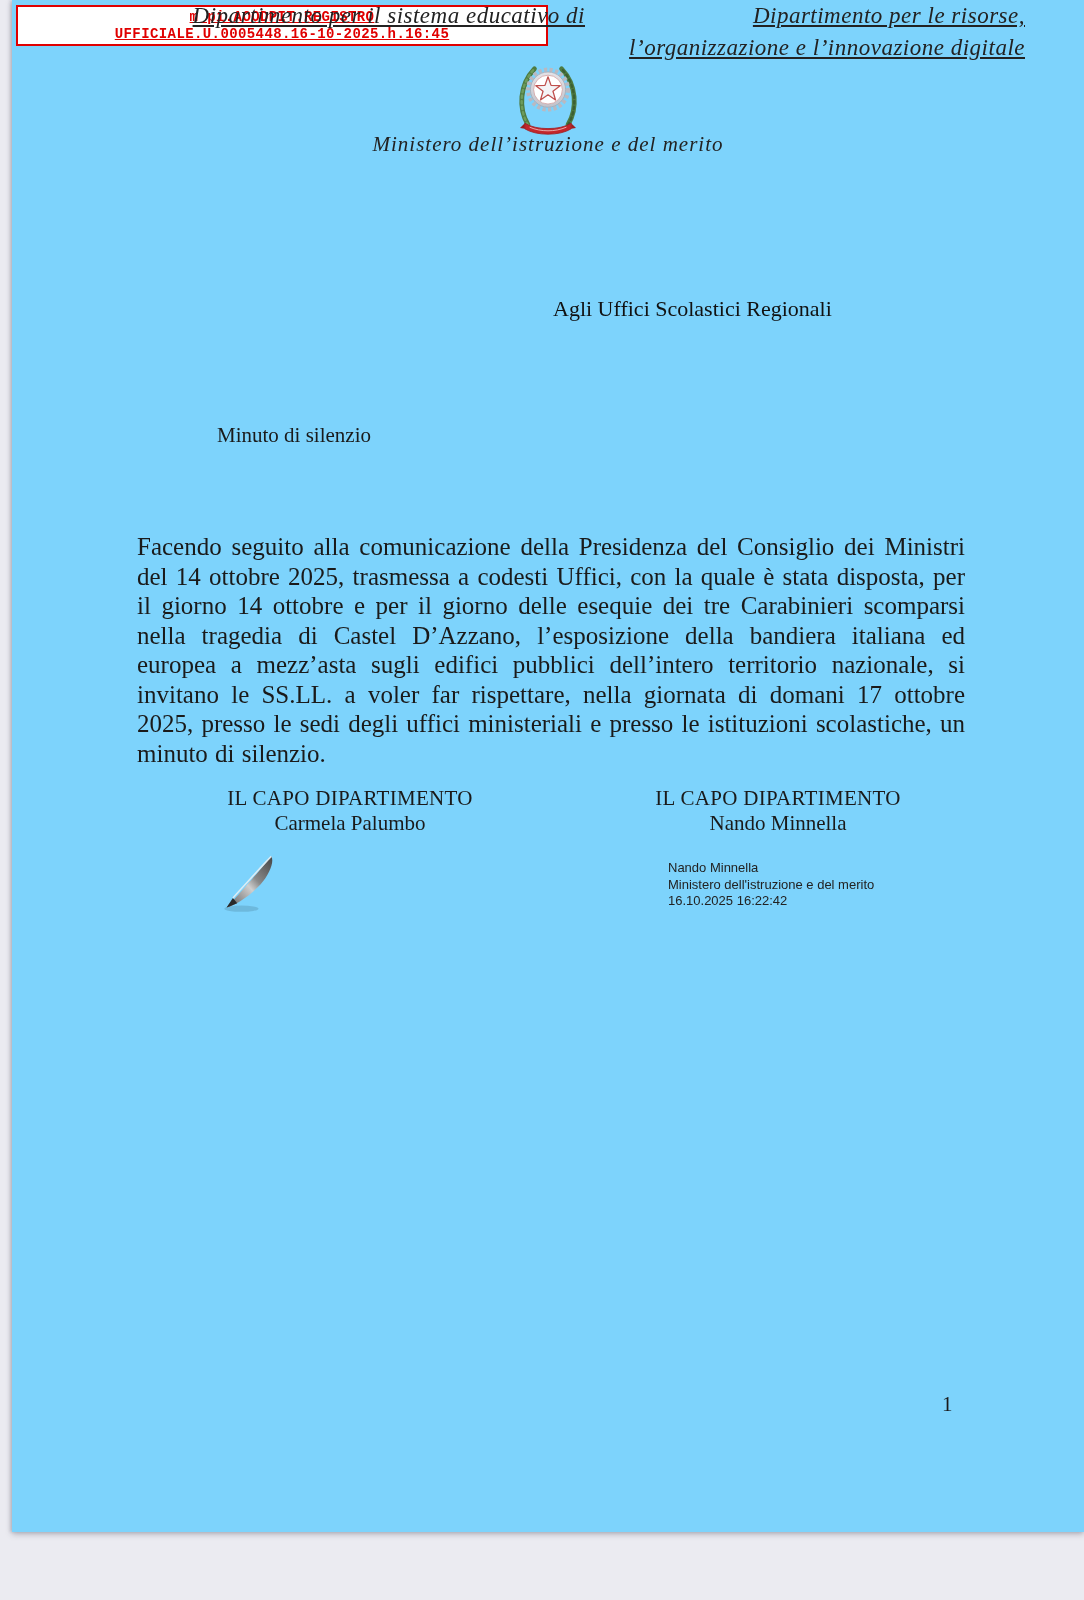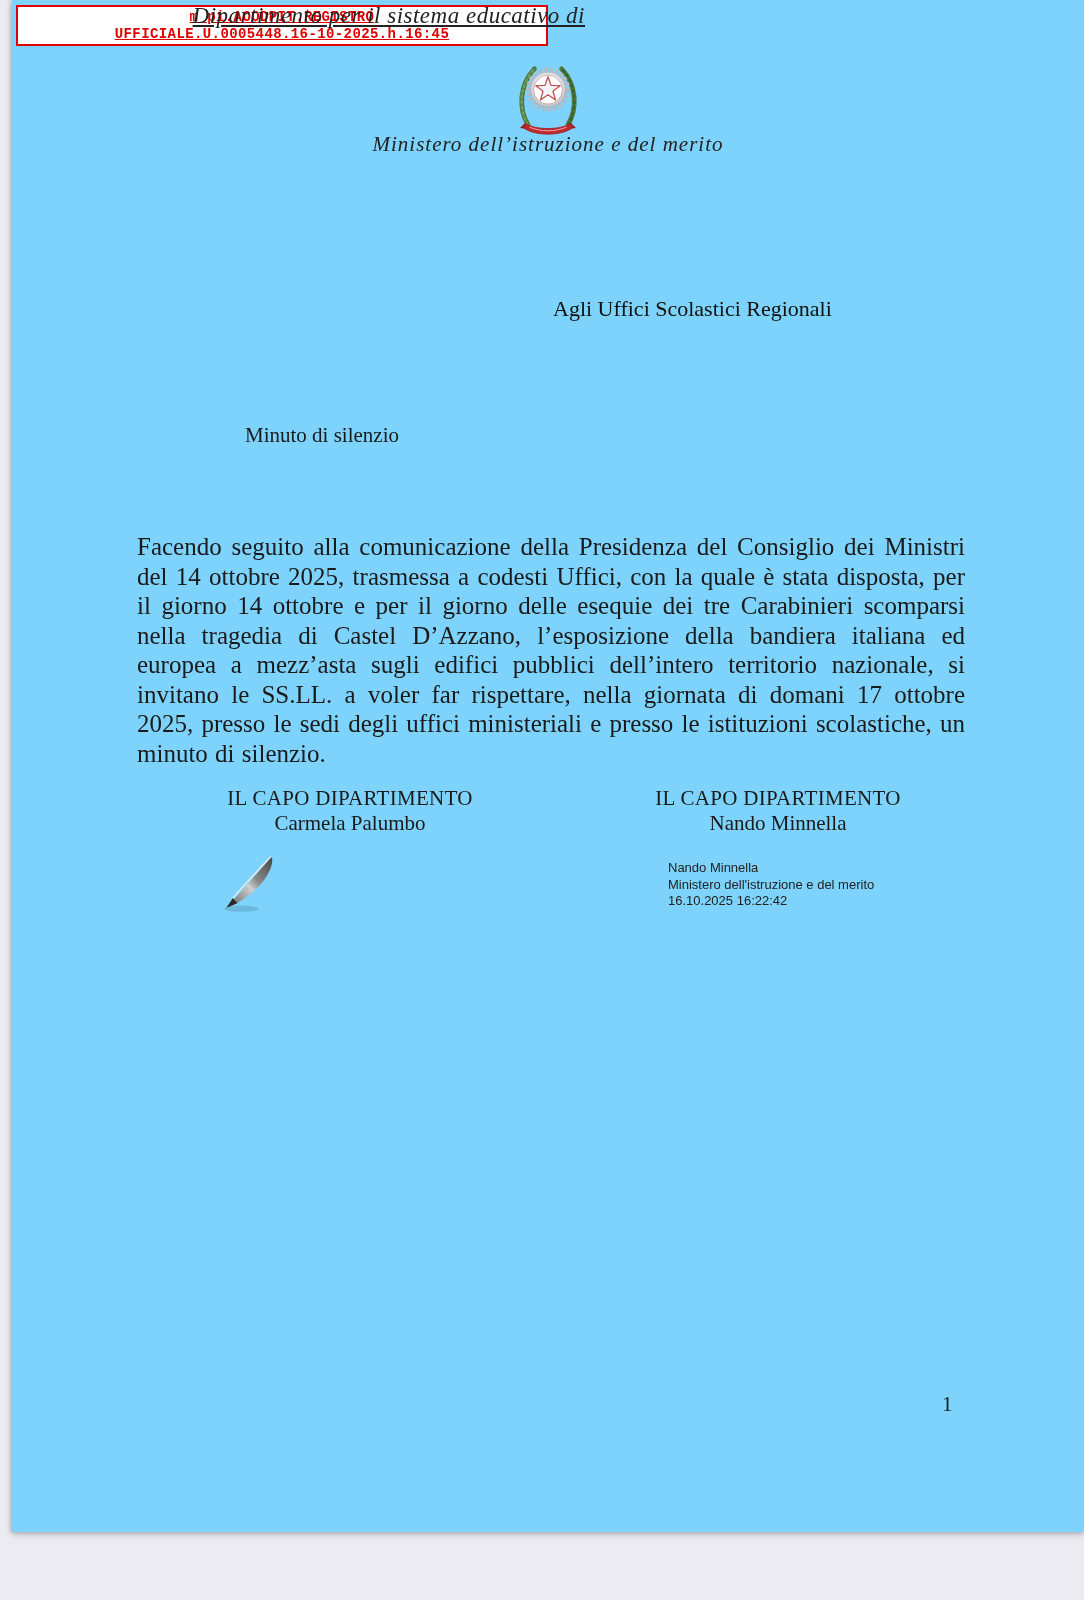--- a/index.html
+++ b/index.html
@@ -47,21 +47,21 @@
   .dept-left  { position: absolute; left: 113px; width: 460px; }
   .dept-right { position: absolute; left: 553px; width: 460px; }
   
   .recipient {
     position: absolute; left: 541px; top: 296px;
     font-size: 22px; color: #111; white-space: nowrap;
   }
   
   .subject { position: absolute; left: 125px; top: 420px; width: 830px; font-size: 21px; line-height: 30px; }
   .subject-line1 { white-space: nowrap; }
-  .subject-line2 { margin-left: 108px; }
+  .subject-line2 { margin-left: 80px; }
   
   .body-par {
     position: absolute; left: 125px; top: 532px; width: 828px;
     font-size: 25px; line-height: 29.5px;
     text-align: justify; text-align-last: left;
     word-spacing: 1px;
   }
   
   .sig-block { position: absolute; top: 786px; width: 460px; text-align: center; font-size: 21px; line-height: 25px; }
   .sig-left  { left: 108px; }
@@ -123,20 +123,24 @@
         <path d="M74,84 L80,90 L74,91 Z" fill="#9e1d21"></path>
         <path d="M22,89 C36,95 54,95 68,89" fill="none" stroke="#e8b0b2" stroke-width="1.2"></path>
       </svg>
     </div>
 
     <div class="ministry">Ministero dell’istruzione e del merito</div>
 
     <div class="dept dept-left">
       <div>Dipartimento per il sistema educativo di</div>
     </div>
+    <div class="dept dept-right">
+      <div>Dipartimento per le risorse,</div>
+      <div>l’organizzazione e l’innovazione digitale</div>
+    </div>
 
     <div class="recipient">Agli Uffici Scolastici Regionali</div>
 
     <div class="subject">
       <div class="subject-line2">Minuto di silenzio</div>
     </div>
 
     <div class="body-par">Facendo seguito alla comunicazione della Presidenza del Consiglio dei Ministri del 14 ottobre 2025, trasmessa a codesti Uffici, con la quale è stata disposta, per il giorno 14 ottobre e per il giorno delle esequie dei tre Carabinieri scomparsi nella tragedia di Castel D’Azzano, l’esposizione della bandiera italiana ed europea a mezz’asta sugli edifici pubblici dell’intero territorio nazionale, si invitano le SS.LL. a voler far rispettare, nella giornata di domani 17 ottobre 2025, presso le sedi degli uffici ministeriali e presso le istituzioni scolastiche, un minuto di silenzio.</div>
 
     <div class="sig-block sig-left">

